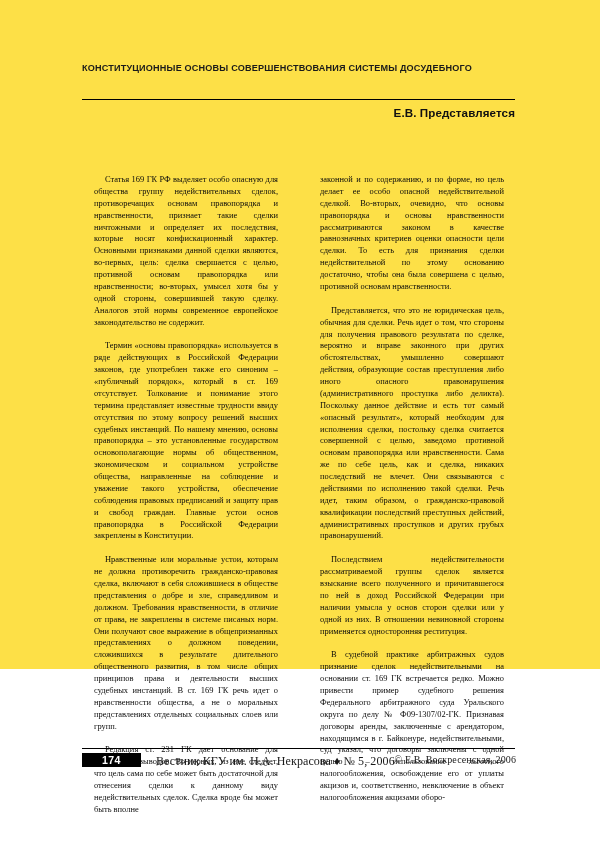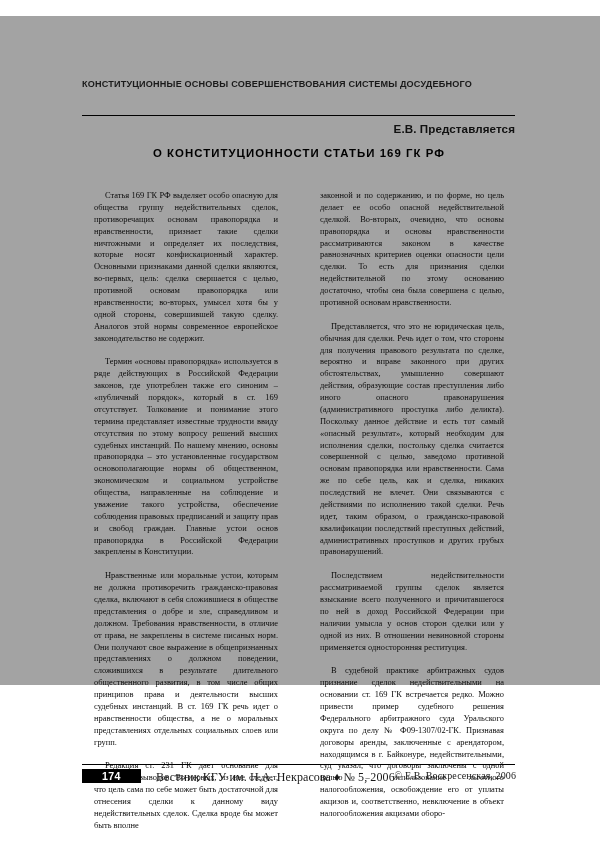--- a/index.html
+++ b/index.html
@@ -11,24 +11,24 @@
     width: 600px;
     height: 849px;
     font-family: "Liberation Serif", "DejaVu Serif", serif;
     color: #000000;
     overflow: hidden;
     position: relative;
   }
 
   .page {
     position: absolute;
-    left: 0; top: 16px;
+    left: 0; top: 0;
     width: 600px;
     height: 669px;
-    background: #a3a3a3;
+    background: #fde047;
   }
 
   
   .runhead {
     position: absolute;
     left: 82px;
     top: 62px;
     width: 434px;
   }
   .runhead-line {
@@ -158,21 +158,20 @@
 <div class="page">
 
   <div class="runhead">
     <div class="runhead-line">КОНСТИТУЦИОННЫЕ ОСНОВЫ СОВЕРШЕНСТВОВАНИЯ СИСТЕМЫ ДОСУДЕБНОГО</div>
   </div>
 
   <hr class="rule rule-top">
 
   <div class="author">Е.В. Представляется</div>
 
-  <div class="article-title">О КОНСТИТУЦИОННОСТИ СТАТЬИ 169 ГК РФ</div>
 
   <div class="columns">
 
     <div class="col">
       <p>Статья 169 ГК РФ выделяет особо опасную для общества группу недействительных сделок, противоречащих основам правопорядка и нравственности, признает такие сделки ничтожными и определяет их последствия, которые носят конфискационный характер. Основными признаками данной сделки являются, во-первых, цель: сделка свершается с целью, противной основам правопорядка или нравственности; во-вторых, умысел хотя бы у одной стороны, совершившей такую сделку. Аналогов этой нормы современное европейское законодательство не содержит.</p>
       <p>Термин «основы правопорядка» используется в ряде действующих в Российской Федерации законов, где употреблен также его синоним – «публичный порядок», который в ст. 169 отсутствует. Толкование и понимание этого термина представляет известные трудности ввиду отсутствия по этому вопросу решений высших судебных инстанций. По нашему мнению, основы правопорядка – это установленные государством основополагающие нормы об общественном, экономическом и социальном устройстве общества, направленные на соблюдение и уважение такого устройства, обеспечение соблюдения правовых предписаний и защиту прав и свобод граждан. Главные устои основ правопорядка в Российской Федерации закреплены в Конституции.</p>
       <p>Нравственные или моральные устои, которым не должна противоречить гражданско-правовая сделка, включают в себя сложившиеся в обществе представления о добре и зле, справедливом и должном. Требования нравственности, в отличие от права, не закреплены в системе писаных норм. Они получают свое выражение в общепризнанных представлениях о должном поведении, сложившихся в результате длительного общественного развития, в том числе общих принципов права и деятельности высших судебных инстанций. В ст. 169 ГК речь идет о нравственности общества, а не о моральных представлениях отдельных социальных слоев или групп.</p>
       <p>Редакция ст. 231 ГК дает основание для нескольких выводов. Во-первых, из нее следует, что цель сама по себе может быть достаточной для отнесения сделки к данному виду недействительных сделок. Сделка вроде бы может быть вполне</p>
     </div>
 

